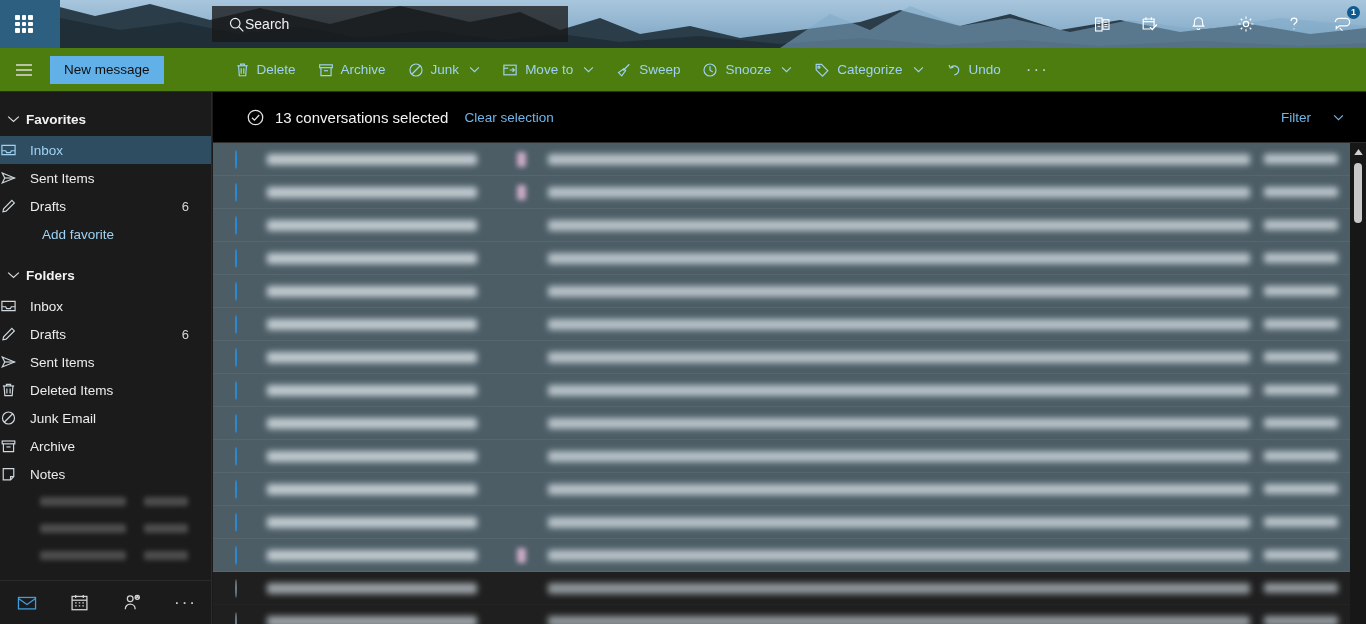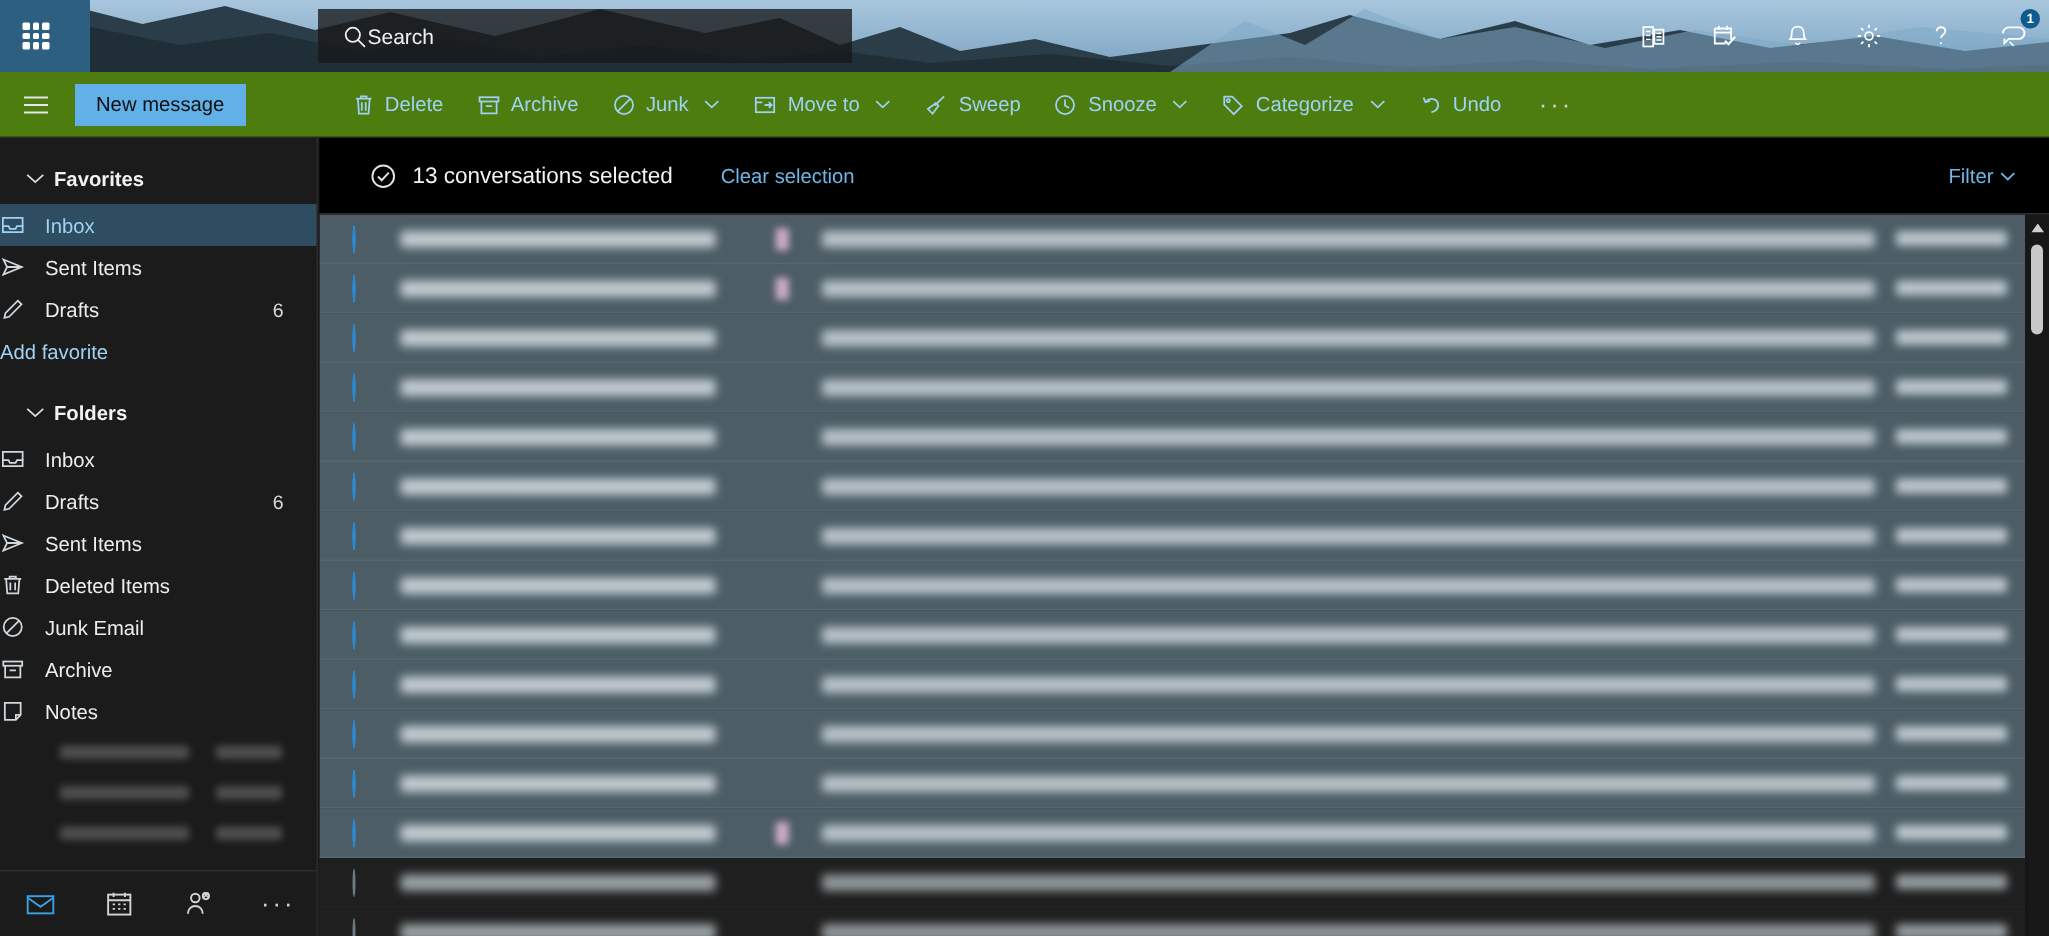--- a/index.html
+++ b/index.html
@@ -80,38 +80,38 @@
   .cmd .chev { margin-left:3px; }
   .cmd-ellipsis { padding:0 14px; color:#cfcfcf; font-size:17px; letter-spacing:2px;
     height:44px; display:flex; align-items:center; cursor:pointer; }
 
   
   .sidebar {
     position:absolute; left:0; top:92px; width:212px; height:532px;
     background:#1b1b1b; border-right:1px solid #2b2b2b;
   }
   .grp-head {
-    display:flex; align-items:center; height:34px; padding-left:10px;
+    display:flex; align-items:center; height:34px; 
     margin-top:10px; cursor:pointer;
   }
   .grp-head .chev { width:26px; display:flex; justify-content:center; color:#dcdcdc; }
   .grp-head .txt { font-size:13.5px; font-weight:700; color:#f2f2f2; }
 
   .nav {
     display:flex; align-items:center; height:28px; padding-left:0;
     cursor:pointer; position:relative;
   }
   .nav.active { background:#2e4d60; }
   .nav .ico { width:30px; display:flex; align-items:center; color:#cfd8de; }
   .nav.active .ico { color:#9fd2f4; }
   .nav .lbl { font-size:13.5px; color:#ededed; flex:1; }
   .nav.active .lbl { color:#9fd2f4; }
   .nav .cnt { font-size:13px; color:#d8d8d8; padding-right:22px; }
   .nav.link .lbl { color:#9fd2f4; }
-  .nav.link { }
+  .nav.link { padding-left:42px; }
 
   .blurrow { height:27px; display:flex; align-items:center; padding-left:40px; gap:18px; }
   .blurrow .b1 { width:86px; height:9px; background:#5a5a5a; border-radius:2px;
     filter:blur(2.6px); opacity:.8; }
   .blurrow .b2 { width:44px; height:9px; background:#5a5a5a; border-radius:2px;
     filter:blur(2.6px); opacity:.8; }
 
   .botnav {
     position:absolute; left:0; bottom:0; width:212px; height:44px;
     border-top:1px solid #2b2b2b; display:flex; align-items:center;
@@ -123,23 +123,23 @@
   .botnav .bn.active { color:#3b9fe0; }
 
   
   .listhdr {
     position:absolute; left:213px; top:92px; width:1153px; height:51px;
     background:#000000; display:flex; align-items:center;
     border-bottom:1px solid #2c2c2c;
   }
   .sel-check { margin-left:33px; display:flex; align-items:center; color:#e2e2e2; cursor:pointer; }
   .sel-text { margin-left:10px; font-size:15px; color:#f2f2f2; }
-  .clear-sel { margin-left:32px; font-size:13.5px; color:#6fb5e8; cursor:pointer; }
+  .clear-sel { margin-left:16px; font-size:13.5px; color:#6fb5e8; cursor:pointer; }
   .filter {
-    margin-left:auto; margin-right:22px; display:flex; align-items:center; gap:4px;
+    margin-left:auto; margin-right:22px; display:flex; align-items:center; gap:22px;
     font-size:13.5px; color:#6fb5e8; cursor:pointer;
   }
 
   
   .mlist {
     position:absolute; left:213px; top:143px; width:1153px; height:481px;
     background:#1f1f1f; overflow:hidden;
   }
   .row {
     position:relative; height:33px; display:flex; align-items:center;

